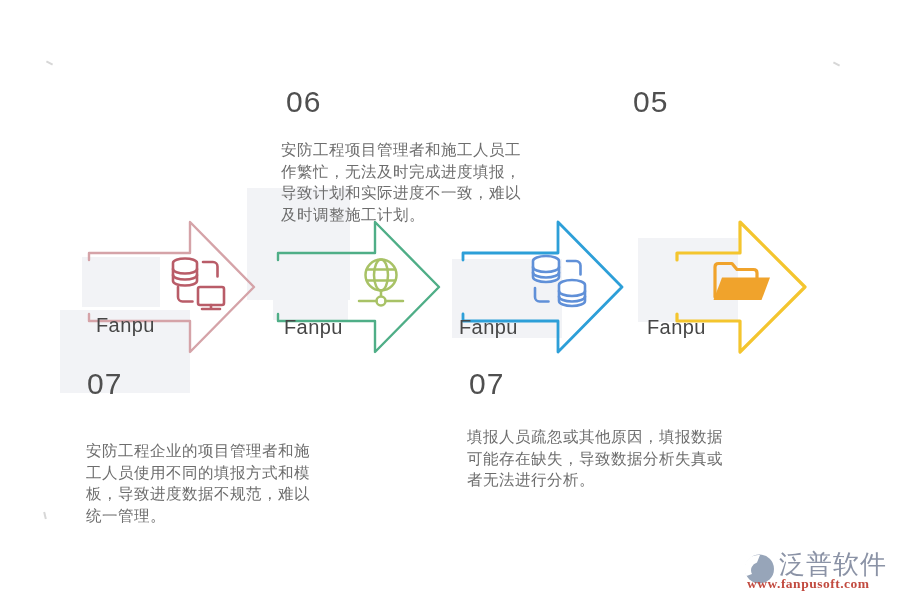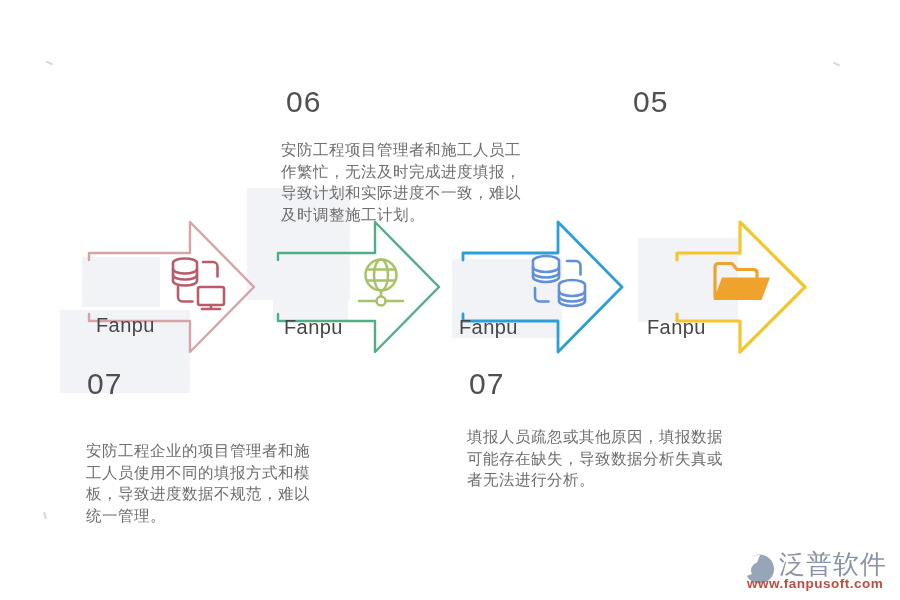--- a/index.html
+++ b/index.html
@@ -19,21 +19,21 @@
   .fanpu-label{
     position:absolute;font-size:20px;color:#474747;letter-spacing:0.4px;line-height:1;margin-top:41px;
   }
   .tick{position:absolute;background:#d7d7d7;}
   .logo-brand{
     position:absolute;left:779px;top:551px;font-size:26px;line-height:1;
     color:#8b93a6;letter-spacing:1px;font-weight:normal;
   }
   .logo-url{
     position:absolute;left:747px;top:577px;font-size:13.5px;line-height:1;
-    color:#c24b40;font-family:Liberation Sans, sans-serif;font-weight:bold;
+    color:#c24b40;font-family:Liberation Serif, serif;font-weight:bold;
     letter-spacing:0.5px;
   }
 </style>
 </head>
 <body>
 
 <div class="stage">
 
   <div class="gbox" style="left:82px;top:257px;width:78px;height:50px;"></div>
   <div class="gbox" style="left:60px;top:310px;width:130px;height:83px;"></div>

